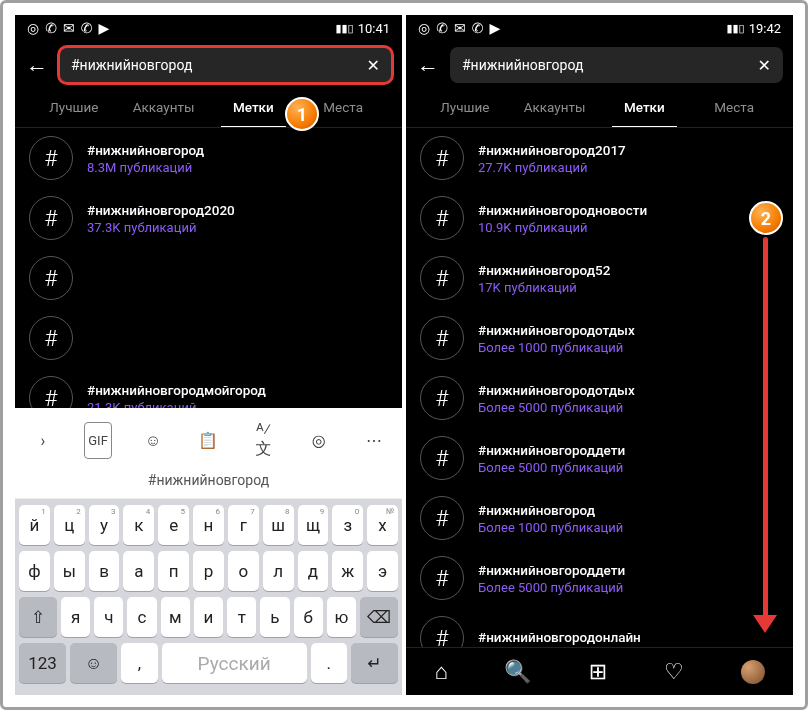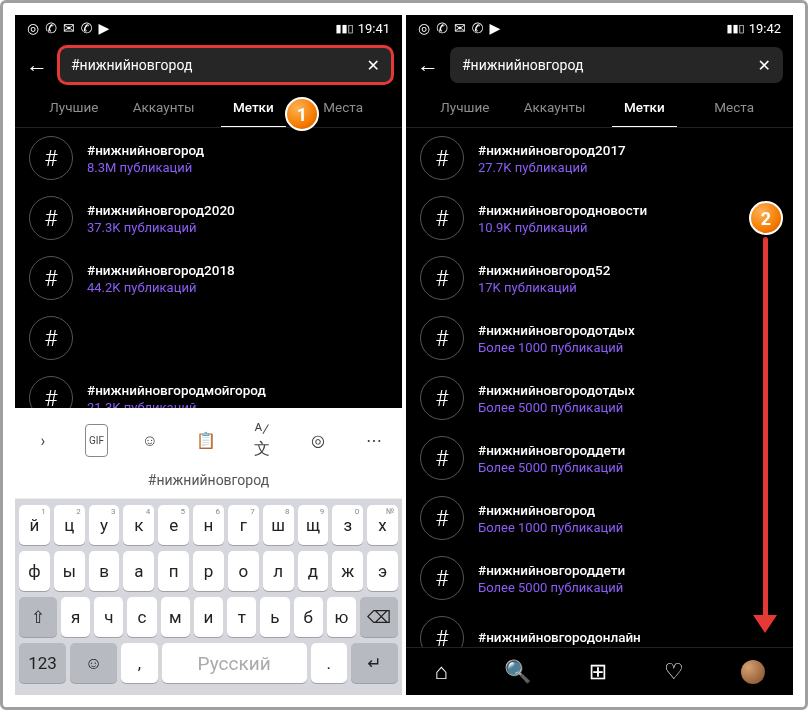--- a/index.html
+++ b/index.html
@@ -268,21 +268,21 @@
       <div class="status-bar">
         <div class="status-left">
           <span>◎</span>
           <span>✆</span>
           <span>✉</span>
           <span>✆</span>
           <span>▶</span>
         </div>
         <div class="status-right">
           <span style="font-size:11px">▮▮▯</span>
-          <span>19:41</span>
+          <span>10:41</span>
         </div>
       </div>
 
       <div class="search-row">
         <div class="back-arrow">←</div>
         <div class="search-box highlight">
           <span class="search-text">#нижнийновгород</span>
           <span class="clear-x">✕</span>
         </div>
       </div>
@@ -304,41 +304,37 @@
           </div>
           <div class="result-row">
             <div class="hash-circle">#</div>
             <div class="result-text">
               <div class="result-tag">#нижнийновгород2020</div>
               <div class="result-sub">37.3K публикаций</div>
             </div>
           </div>
           <div class="result-row">
             <div class="hash-circle">#</div>
-            <div class="result-text">
-              <div class="result-tag">#нижнийновгород2018</div>
-              <div class="result-sub">44.2K публикаций</div>
-            </div>
           </div>
           <div class="result-row">
             <div class="hash-circle">#</div>
           </div>
           <div class="result-row">
             <div class="hash-circle">#</div>
             <div class="result-text">
               <div class="result-tag">#нижнийновгородмойгород</div>
               <div class="result-sub">21.3K публикаций</div>
             </div>
           </div>
         </div>
 
       <div class="keyboard-wrap">
         <div class="kb-toolbar" id="kb-toolbar">
             <span class="icon">›</span>
-            <span class="icon" style="border: 1px solid rgb(136, 136, 136); border-radius: 4px; font-size: 10px; padding: 10px 3px; width: auto;">GIF</span>
+            <span class="icon" style="border: 1px solid rgb(136, 136, 136); border-radius: 4px; font-size: 13px; padding: 10px 3px; width: auto;">GIF</span>
             <span class="icon">☺</span>
             <span class="icon">📋</span>
             <span class="icon">ᴬ⁄文</span>
             <span class="icon">◎</span>
             <span class="icon">⋯</span>
           </div>
         <div class="kb-preview">#нижнийновгород</div>
         <div class="keyboard">
           <div class="kb-row" id="kb-r1">
               <div class="key">й<span class="mini">1</span></div>

